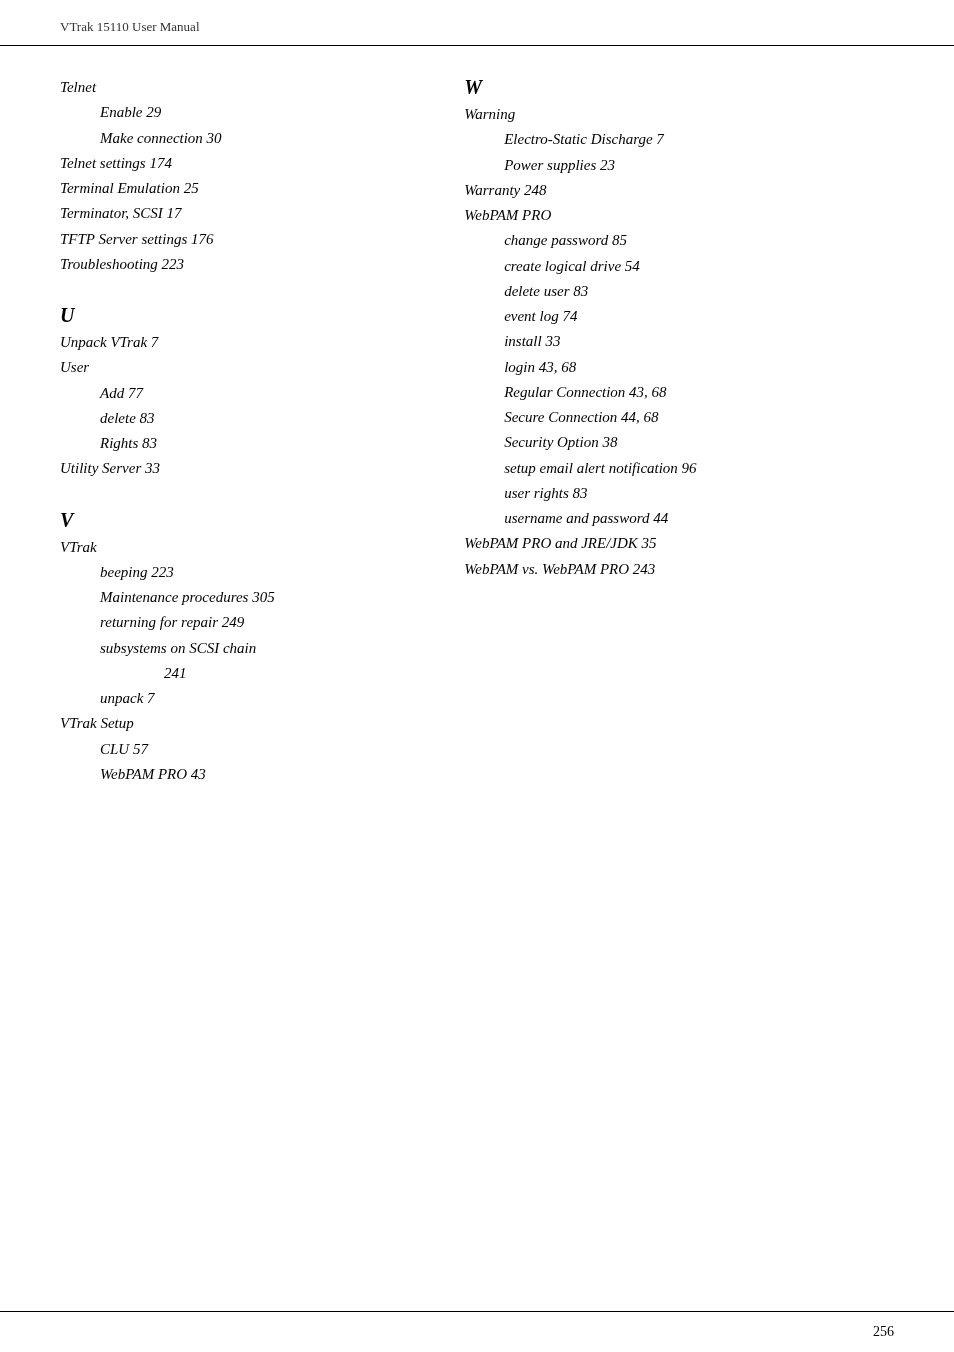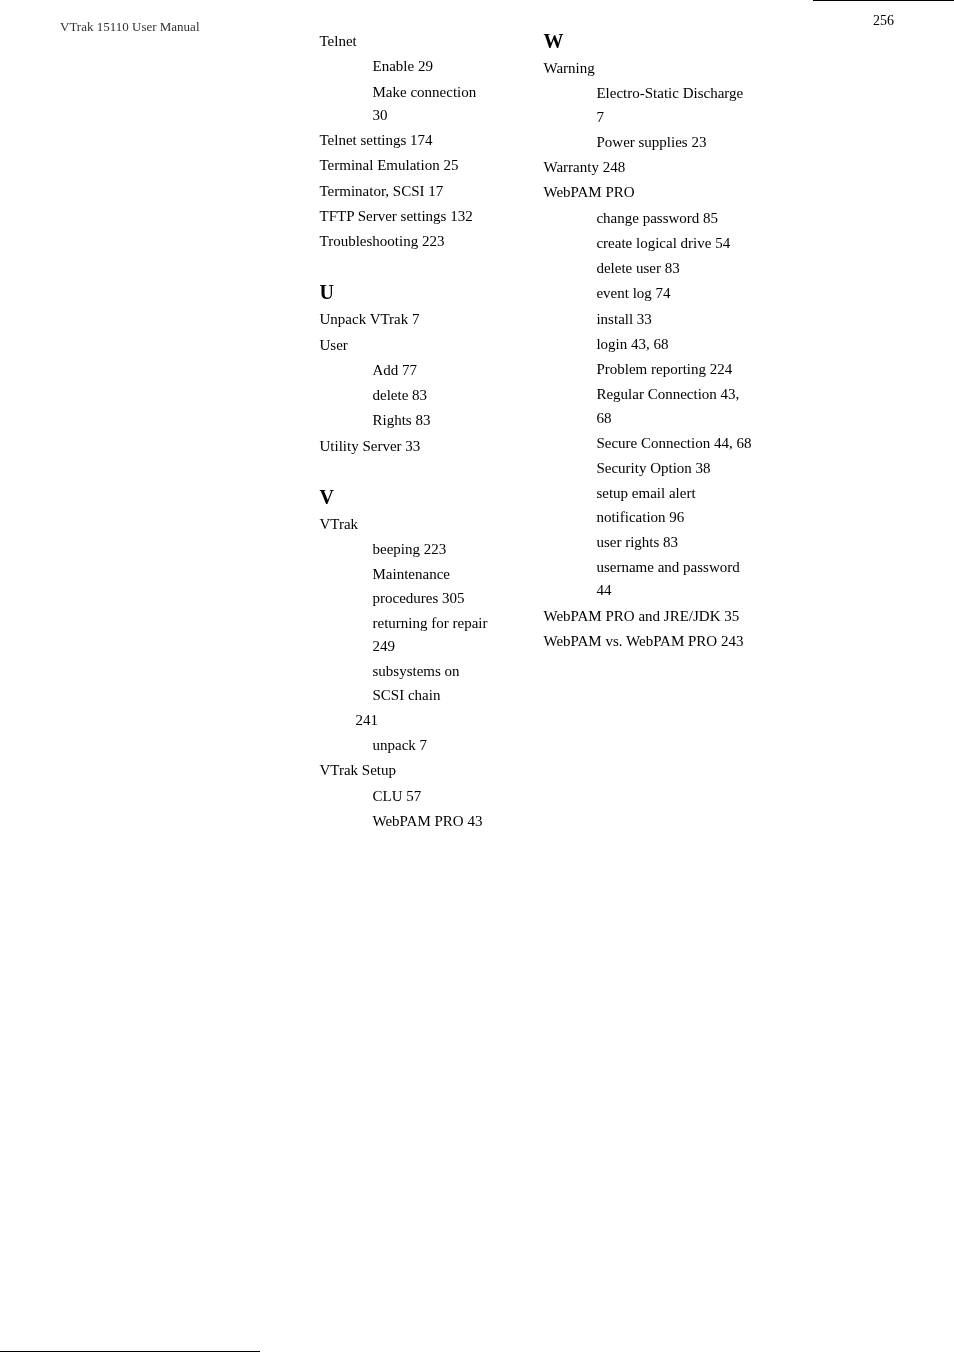--- a/index.html
+++ b/index.html
@@ -16,38 +16,39 @@
       width: 954px;
       min-height: 1352px;
     }
 
     .page {
       width: 954px;
       min-height: 1352px;
       padding: 0;
       position: relative;
       display: flex;
-      flex-direction: row;
+      flex-direction: column;
     }
 
     .header {
       padding: 18px 60px 10px 60px;
       border-bottom: 1px solid #000;
     }
 
     .header-text {
       font-size: 13px;
       color: #333;
     }
 
     .content {
       flex: 1;
       padding: 30px 60px 60px 60px;
       display: flex;
       gap: 16px;
+      font-style: italic;
     }
 
     .left-column {
       width: 45%;
       padding-right: 20px;
     }
 
     .right-column {
       width: 55%;
       padding-left: 20px;
@@ -66,25 +67,25 @@
     .index-entry {
       margin-bottom: 2px;
       line-height: 1.55;
     }
 
     .index-entry.top-level {
       margin-left: 0;
     }
 
     .index-entry.level-1 {
-      margin-left: 53px;
+      margin-left: 40px;
     }
 
     .index-entry.level-2 {
-      margin-left: 36px;
+      margin-left: 104px;
     }
 
     .footer {
       border-top: 1px solid #000;
       padding: 12px 60px;
       text-align: right;
       font-size: 14px;
     }
   </style>
 </head>
@@ -99,21 +100,21 @@
 
     <div class="left-column">
 
       <div class="section">
         <div class="index-entry top-level">Telnet</div>
         <div class="index-entry level-1">Enable 29</div>
         <div class="index-entry level-1">Make connection 30</div>
         <div class="index-entry top-level">Telnet settings 174</div>
         <div class="index-entry top-level">Terminal Emulation 25</div>
         <div class="index-entry top-level">Terminator, SCSI 17</div>
-        <div class="index-entry top-level">TFTP Server settings 132</div>
+        <div class="index-entry top-level">TFTP Server settings 176</div>
         <div class="index-entry top-level">Troubleshooting 223</div>
       </div>
 
       <div class="section">
         <div class="section-letter">U</div>
         <div class="index-entry top-level">Unpack VTrak 7</div>
         <div class="index-entry top-level">User</div>
         <div class="index-entry level-1">Add 77</div>
         <div class="index-entry level-1">delete 83</div>
         <div class="index-entry level-1">Rights 83</div>
@@ -144,21 +145,20 @@
         <div class="index-entry level-1">Electro-Static Discharge 7</div>
         <div class="index-entry level-1">Power supplies 23</div>
         <div class="index-entry top-level">Warranty 248</div>
         <div class="index-entry top-level">WebPAM PRO</div>
         <div class="index-entry level-1">change password 85</div>
         <div class="index-entry level-1">create logical drive 54</div>
         <div class="index-entry level-1">delete user 83</div>
         <div class="index-entry level-1">event log 74</div>
         <div class="index-entry level-1">install 33</div>
         <div class="index-entry level-1">login 43, 68</div>
-        <div class="index-entry level-1">Problem reporting 224</div>
         <div class="index-entry level-1">Regular Connection 43, 68</div>
         <div class="index-entry level-1">Secure Connection 44, 68</div>
         <div class="index-entry level-1">Security Option 38</div>
         <div class="index-entry level-1">setup email alert notification 96</div>
         <div class="index-entry level-1">user rights 83</div>
         <div class="index-entry level-1">username and password 44</div>
         <div class="index-entry top-level">WebPAM PRO and JRE/JDK 35</div>
         <div class="index-entry top-level">WebPAM vs. WebPAM PRO 243</div>
       </div>
 

